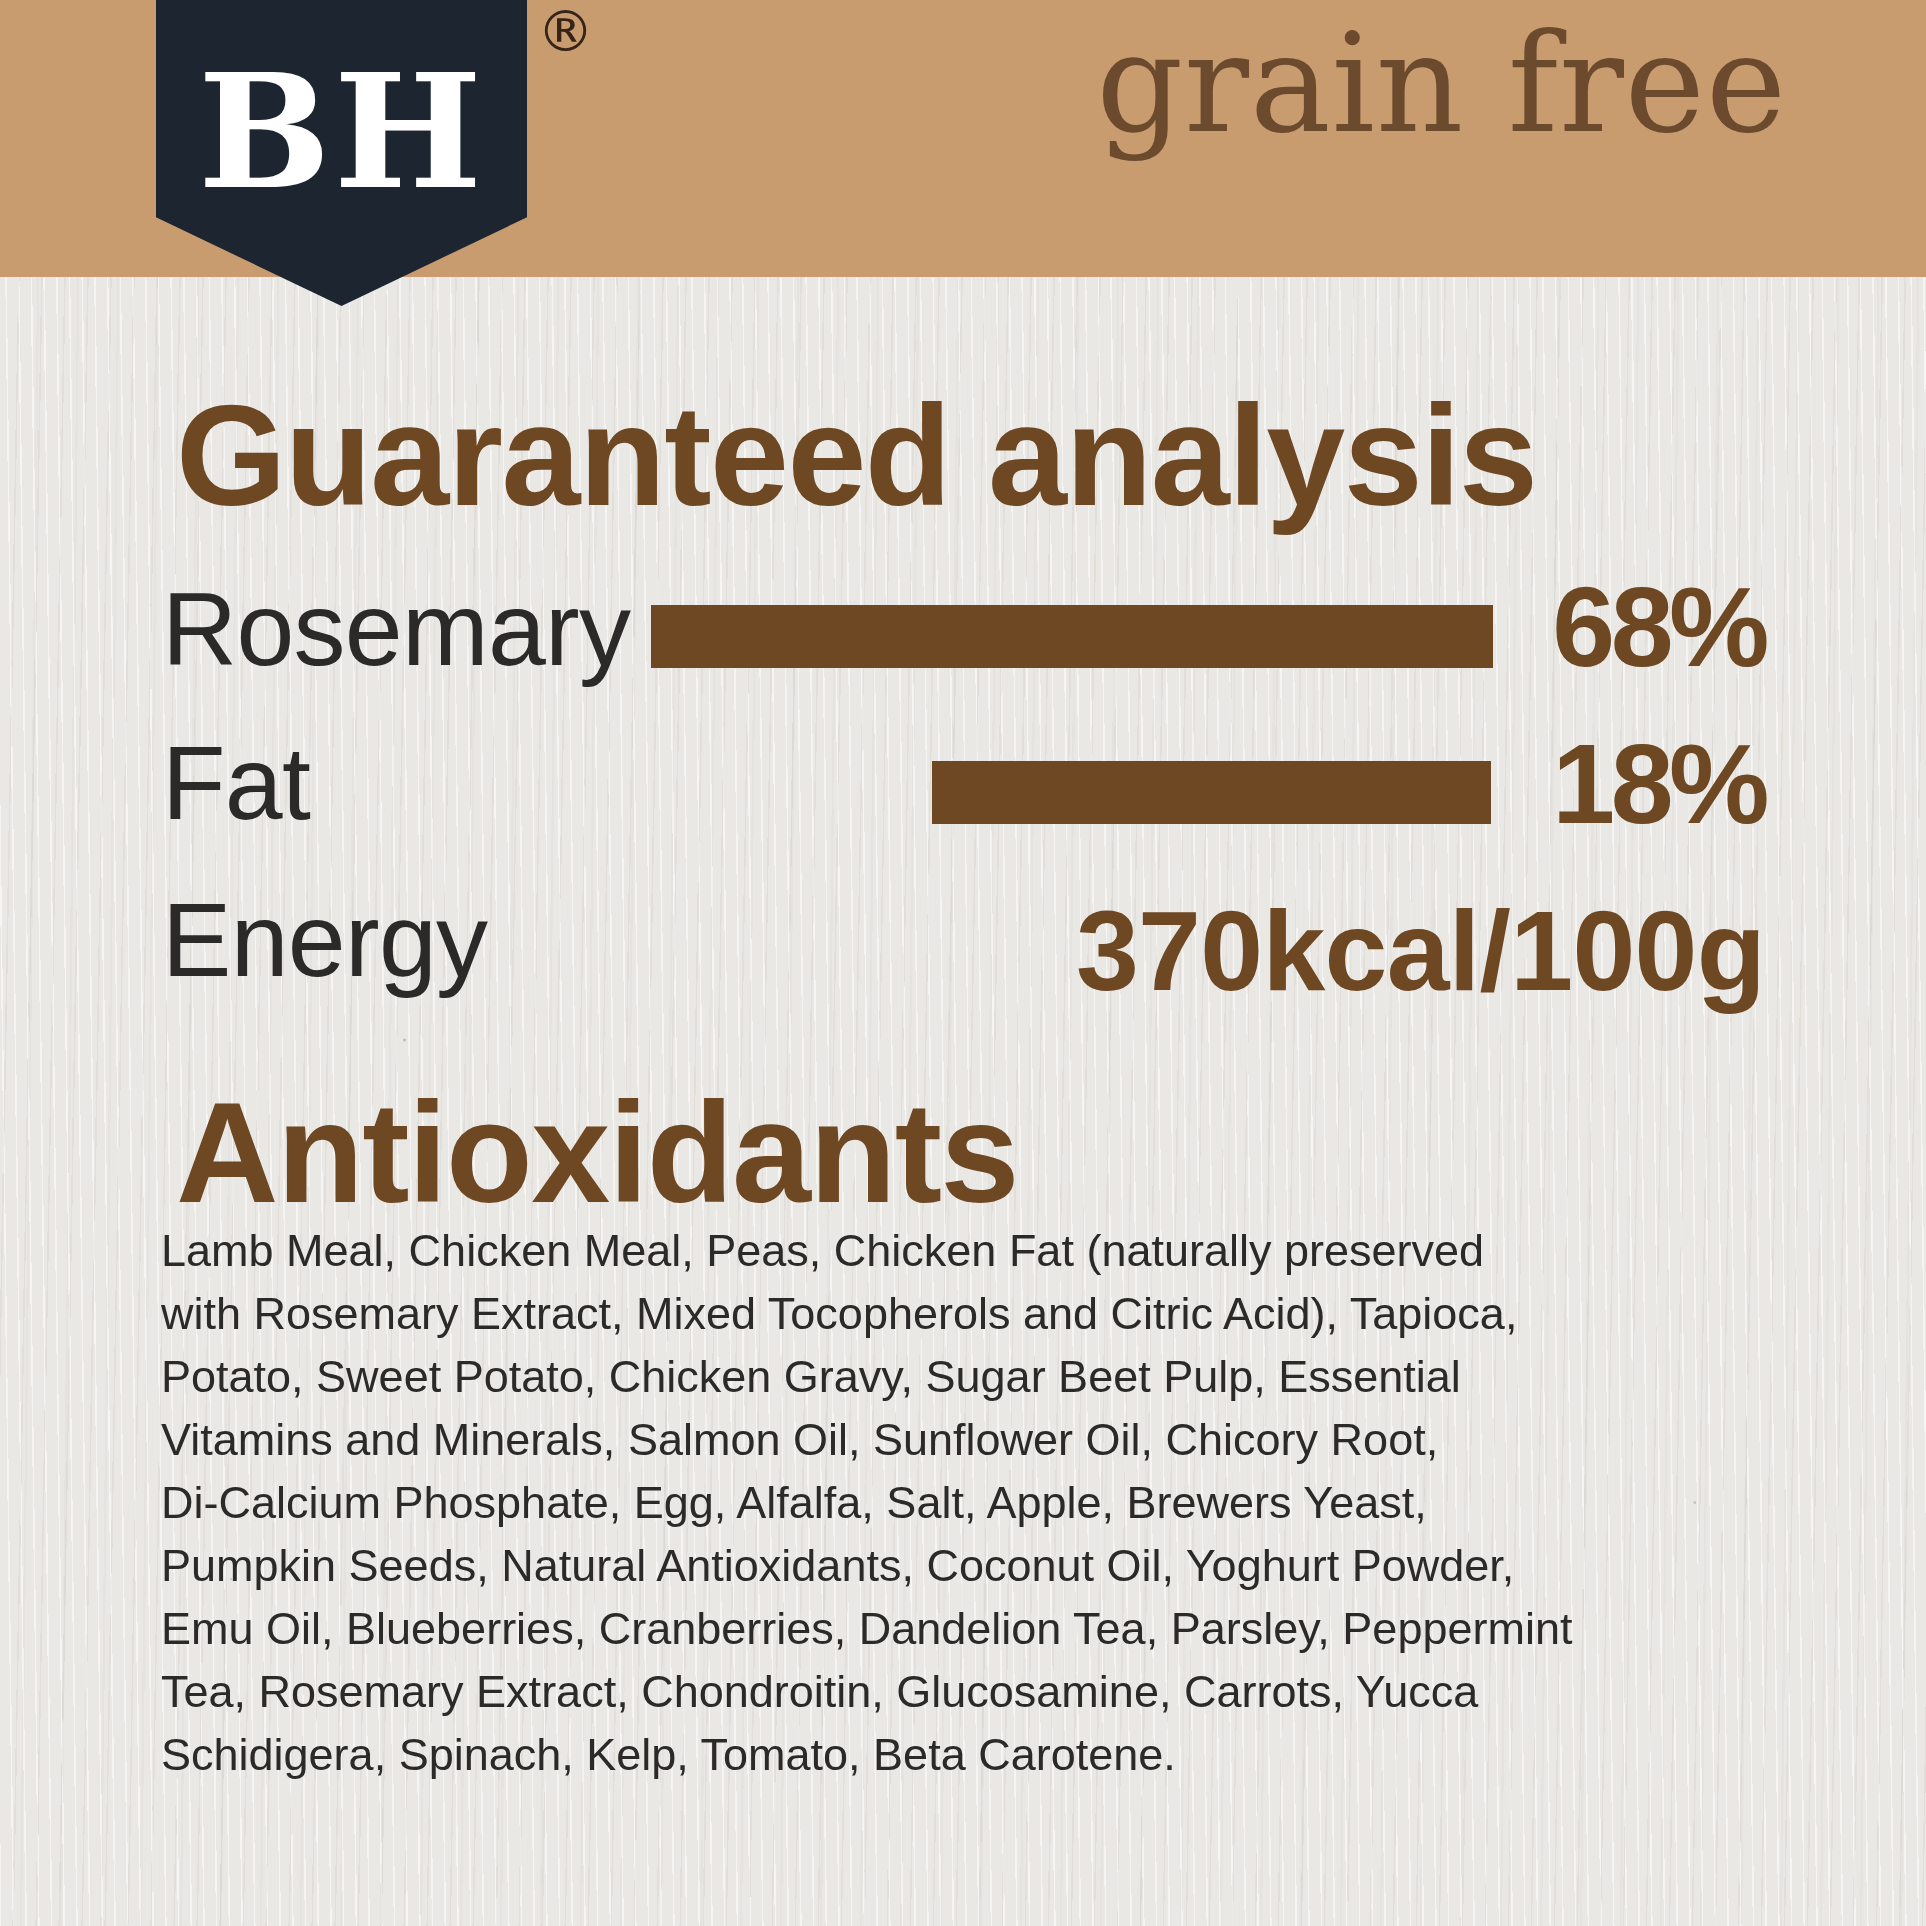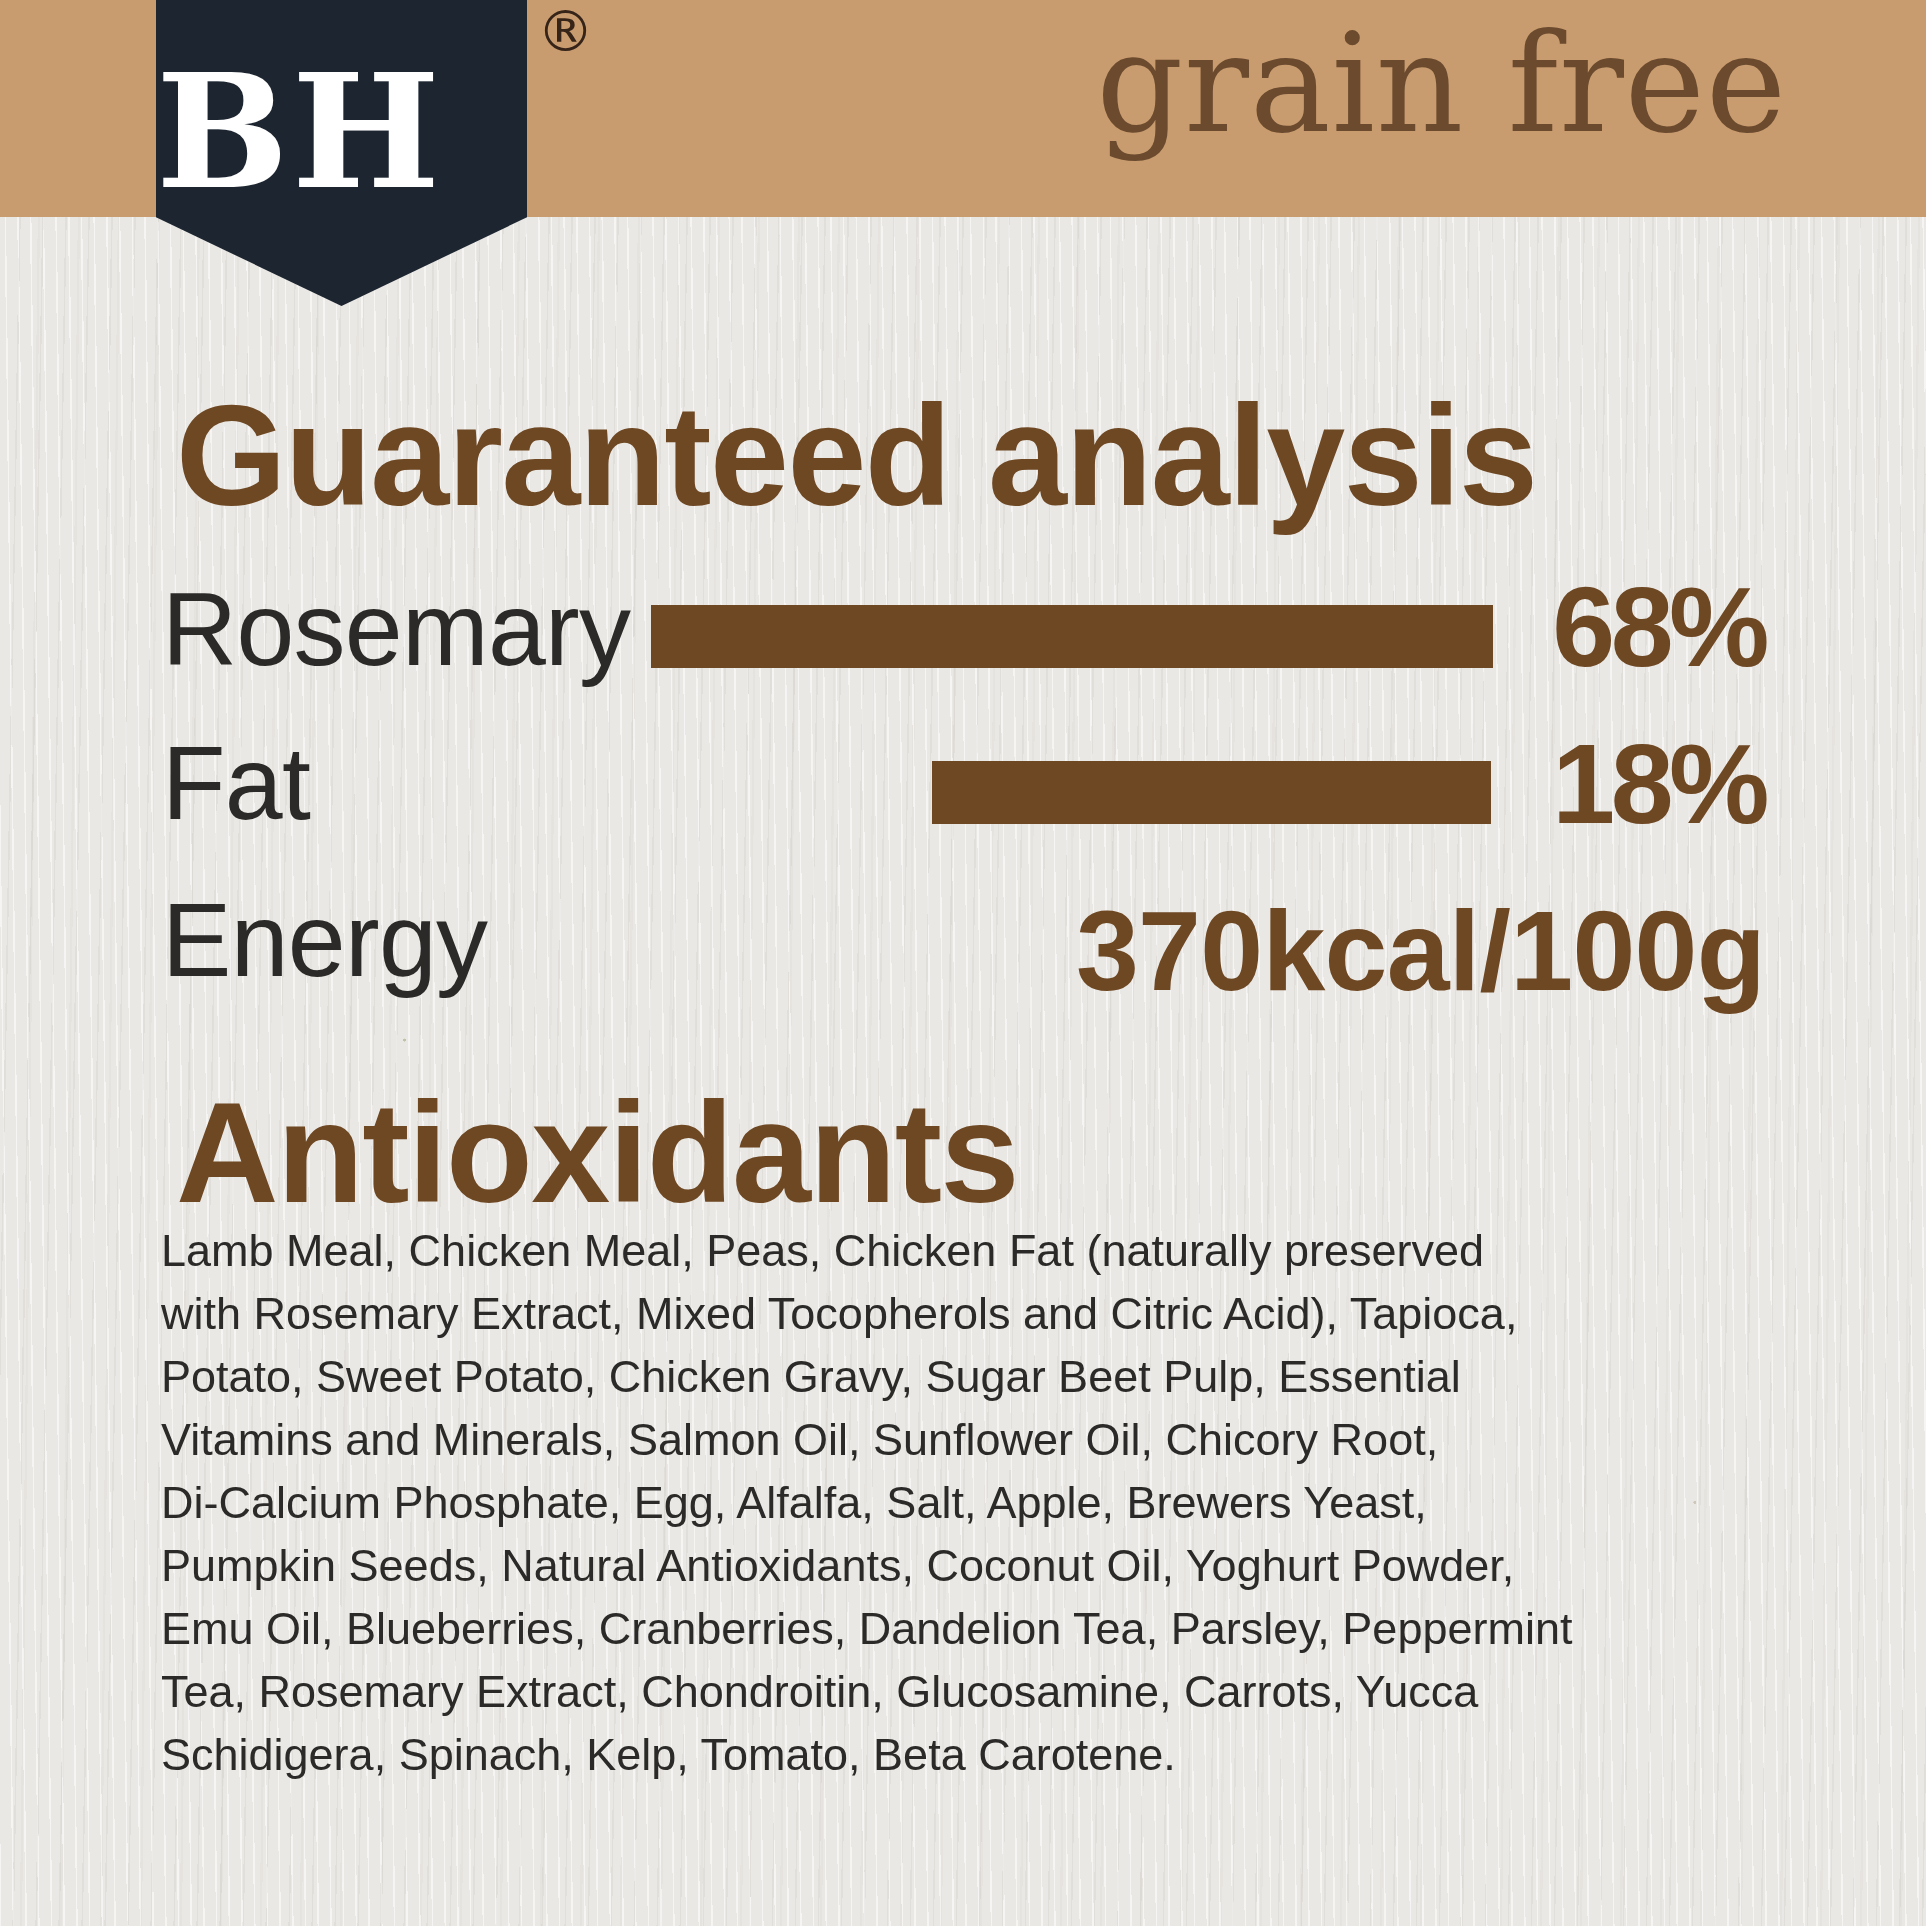--- a/index.html
+++ b/index.html
@@ -12,36 +12,37 @@
       radial-gradient(3px 3px at 21% 54%, rgba(110,125,60,.35) 0 45%, transparent 55%),
       radial-gradient(2.2px 2.2px at 64% 33%, rgba(110,125,60,.30) 0 45%, transparent 55%),
       radial-gradient(3px 3px at 88% 78%, rgba(120,100,60,.25) 0 45%, transparent 55%),
       radial-gradient(2.2px 2.2px at 12% 82%, rgba(110,125,60,.28) 0 45%, transparent 55%),
       repeating-linear-gradient(91deg, rgba(60,50,40,.05) 0 1.5px, rgba(60,50,40,0) 1.5px 23px),
       repeating-linear-gradient(89.3deg, rgba(255,255,255,.55) 0 1.5px, rgba(255,255,255,0) 1.5px 12.7px),
       repeating-linear-gradient(90.6deg, rgba(120,110,100,.04) 0 2.2px, rgba(120,110,100,0) 2.2px 40px),
       #eae8e4;
   }
   .top-band {
-    position:absolute; left:0; top:0; width:1926px; height:217px;
+    position:absolute; left:0; top:0; width:1926px; height:277px;
     background:#c89c6f;
   }
   .tagline {
     position:absolute; top:16.4px; right:139px;
     font-family:"DejaVu Serif", serif;
     font-size:136px; line-height:1;
     color:#6b4a2e; letter-spacing:0.7px;
   }
   .pennant {
     position:absolute; left:156px; top:0; width:371px; height:306px;
     background:#1c2530;
     clip-path: polygon(0 0, 100% 0, 100% 71%, 50% 100%, 0 71%);
   }
   .bh {
     position:absolute; left:0; right:0; top:54px;
+    text-align:center;
     color:#ffffff;
     font-family:"DejaVu Serif", serif; font-weight:bold;
     font-size:157px; line-height:1; letter-spacing:3px;
   }
   .regmark {
     position:absolute; left:537px; top:3px;
     font-family:"DejaVu Sans", sans-serif;
     font-size:57px; line-height:1;
     color:#362419;
   }

